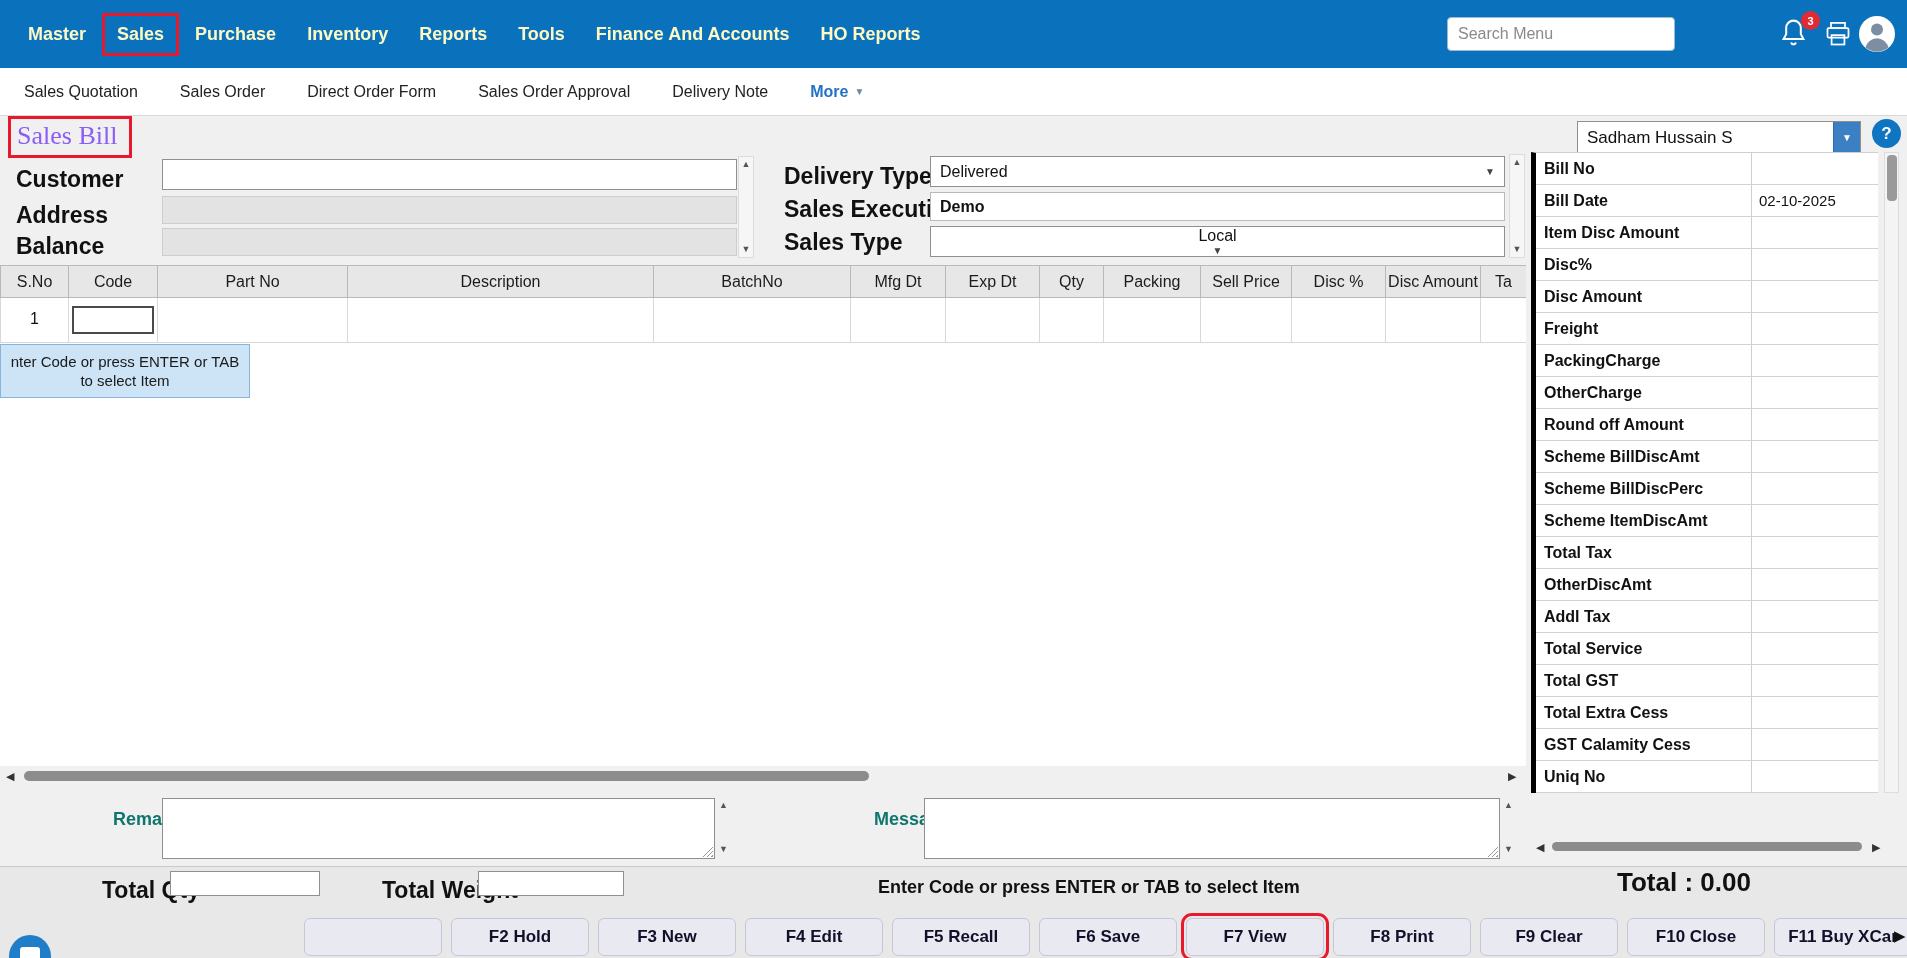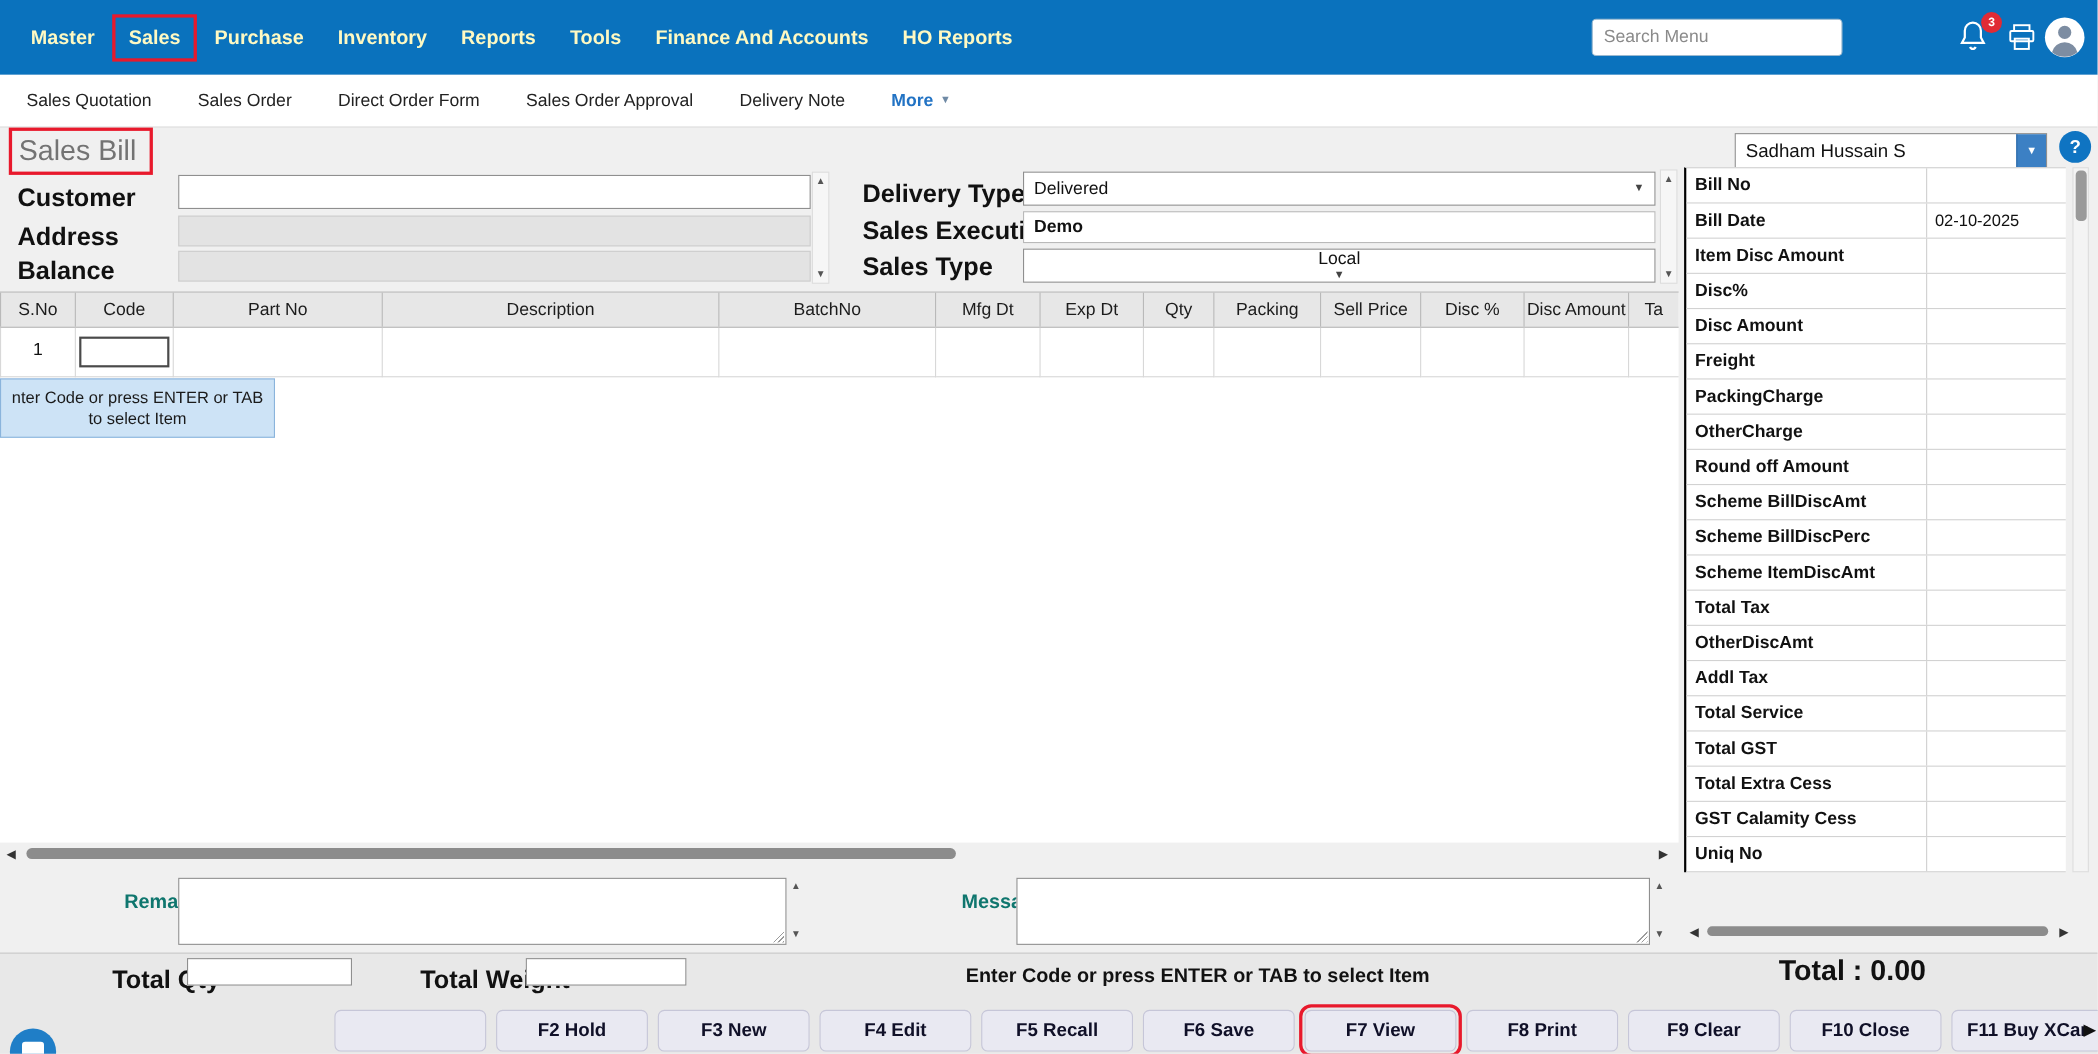--- a/index.html
+++ b/index.html
@@ -27,21 +27,21 @@
   .avatar-wrap { position:absolute; left:1858px; top:15px; cursor:pointer; }
   
   .subnav { position:absolute; left:0; top:68px; width:1907px; height:48px; background:#fff;
     border-bottom:1px solid #d8d8d8; display:flex; align-items:center; padding-left:24px; }
   .subnav-item { font-size:16px; color:#222; margin-right:42px; white-space:nowrap; cursor:pointer; }
   .subnav-more { color:#2273c4; font-weight:600; display:flex; align-items:center; gap:6px; cursor:pointer; }
   .more-caret { font-size:10px; color:#6f8aa5; }
   
   .title-wrap { position:absolute; left:8px; top:116px; }
   .red-box { display:inline-block; border:3px solid #e8192c; padding:2px 12px 4px 6px; }
-  .page-title { font-size:26px; color:#737373; }
+  .page-title { font-size:26px; color:#8b5cf6;font-family:Liberation Serif, serif; }
   .user-select { position:absolute; left:1577px; top:121px; width:284px; height:33px;
     background:#fff; border:1px solid #8f8f8f; display:flex; align-items:center; cursor:pointer; }
   .user-select-text { flex:1; font-size:17px; padding-left:9px; color:#111; }
   .user-select-btn { width:27px; height:100%; background:#3c80c4; color:#fff; font-size:10px;
     display:flex; align-items:center; justify-content:center; border-left:1px solid #2d6aa8; }
   .help-btn { position:absolute; left:1872px; top:119px; width:29px; height:29px; border-radius:50%;
     background:#0f74c2; color:#fff; font-weight:bold; font-size:17px; display:flex;
     align-items:center; justify-content:center; cursor:pointer; }
   
   .lbl { position:absolute; font-weight:bold; font-size:23px; color:#111; white-space:nowrap; }
@@ -69,21 +69,21 @@
   .sno-cell { text-align:center; font-size:16px; padding-top:12px; }
   .tooltip { position:absolute; left:0; top:79px; width:250px; background:#cde3f6;
     border:1px solid #8ab4dc; font-size:15px; color:#1a1a1a; text-align:center;
     padding:7px 8px; line-height:19px; }
   
   .h-arrow { position:absolute; font-size:11px; color:#333; cursor:pointer; }
   .h-thumb { position:absolute; height:10px; background:#8c8c8c; border-radius:5px; cursor:pointer; }
   .v-thumb { width:10px; background:#9a9a9a; border-radius:4px; cursor:pointer; }
   
   .spanel { position:absolute; left:1531px; top:152px; width:347px; background:#fff;
-    border-left:2px solid #000000; border-top:1px solid #cfcfcf; }
+    border-left:5px solid #000000; border-top:1px solid #cfcfcf; }
   .srow { display:flex; height:32px; border-bottom:1px solid #d2d2d2; }
   .slabel { flex:1; font-weight:bold; font-size:16px; line-height:31px; padding-left:8px;
     white-space:nowrap; overflow:hidden; }
   .svalue { width:127px; border-left:1px solid #cfcfcf; font-size:15px; font-weight:normal;
     line-height:31px; padding-left:7px; white-space:nowrap; }
   .panel-vscroll { position:absolute; left:1884px; top:152px; width:15px; height:641px;
     background:#f4f4f4; border:1px solid #ddd; padding-top:2px; display:flex; justify-content:center;
     align-items:flex-start; }
   
   .textbox { position:absolute; background:#fff; border:1px solid #8f8f8f; cursor:text; }

